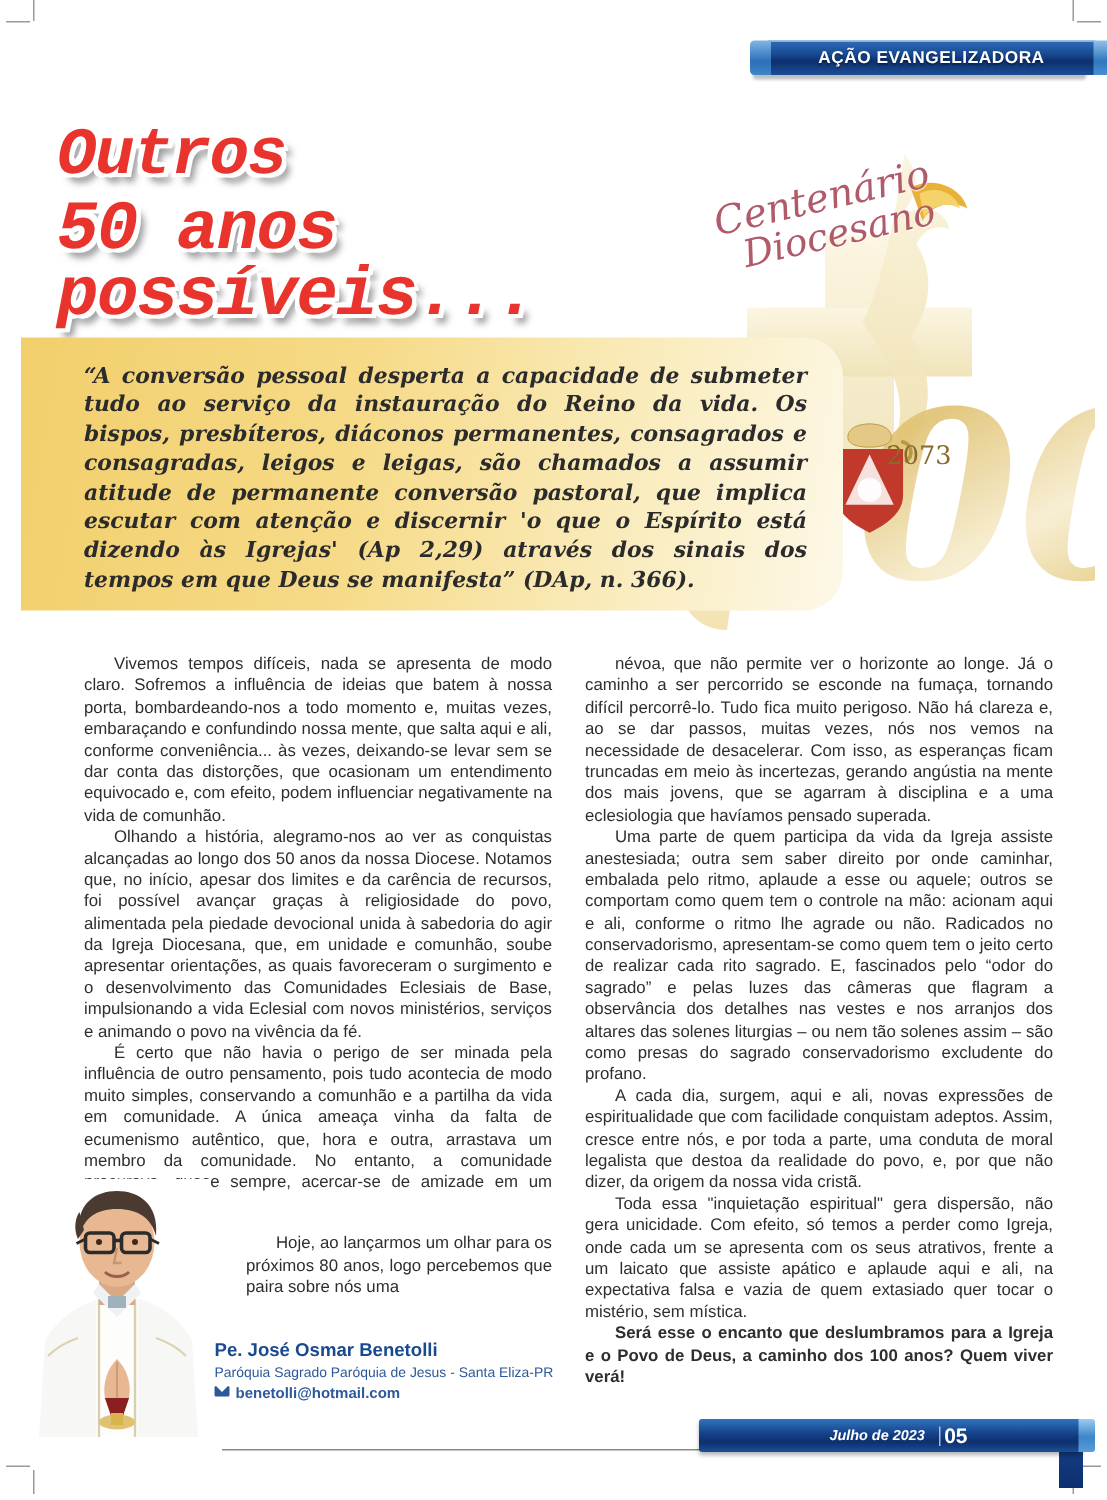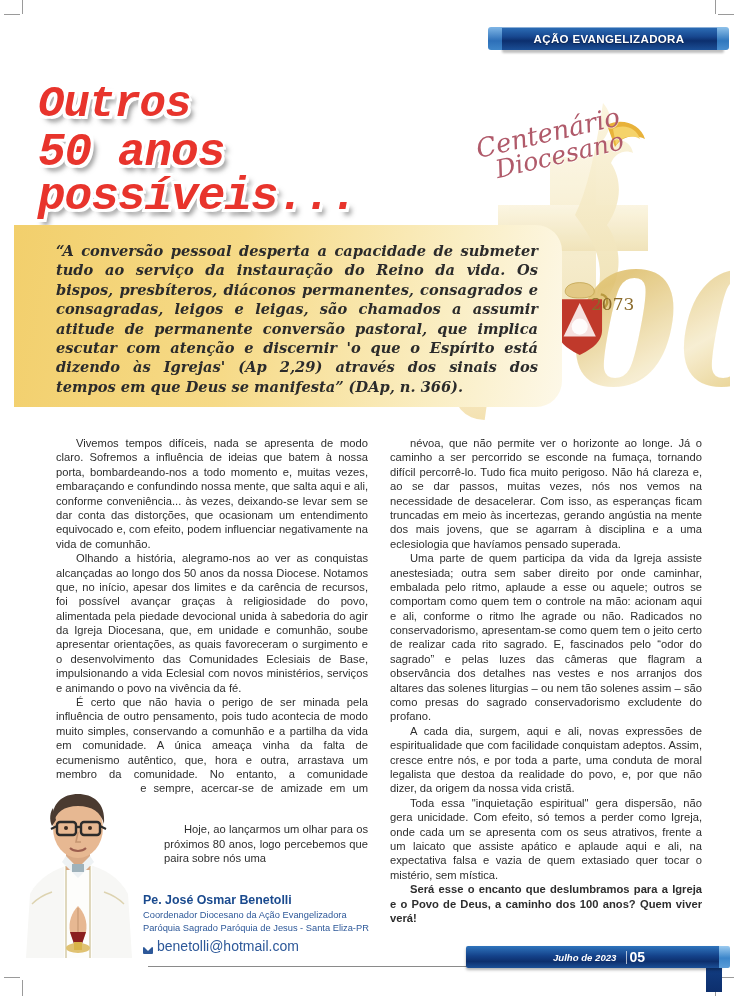--- a/index.html
+++ b/index.html
@@ -19,21 +19,21 @@
   .cm-tr-h{right:4px;top:14px;width:16px;height:1px;}
   .cm-tr-v{right:22px;top:0px;width:1px;height:14px;}
   .cm-bl-h{left:4px;bottom:22px;width:16px;height:1px;}
   .cm-bl-v{left:22px;bottom:4px;width:1px;height:16px;}
   .cm-br-h{right:4px;bottom:22px;width:16px;height:1px;}
   .cm-br-v{right:22px;bottom:4px;width:1px;height:16px;}
 
   
   .banner-wrap{position:absolute;left:498px;top:27px;width:226px;height:26px;}
   .banner-shadow{position:absolute;left:4px;top:4px;width:222px;height:22px;background:rgba(0,0,0,.25);filter:blur(1px);border-radius:2px;}
-  .banner{position:absolute;left:0;top:0;width:222px;height:23px;
+  .banner{position:absolute;left:12px;top:0;width:222px;height:23px;
      background:linear-gradient(180deg,#2d6fb8 0%,#17478f 42%,#0c2f6e 60%,#1b4f96 100%);
      border-radius:3px 3px 3px 3px;
      box-shadow:inset 0 1px 0 rgba(255,255,255,.45);
      display:flex;align-items:center;justify-content:center;}
   .banner-tip{position:absolute;left:-10px;top:0;width:14px;height:23px;
      background:linear-gradient(180deg,#7fb6e6,#2d6fb8 60%,#3f86c9);
      border-radius:3px 0 0 3px;}
   .banner-tip-r{position:absolute;right:-9px;top:0;width:12px;height:23px;
      background:linear-gradient(180deg,#8fc2ea,#3077bd 60%,#4a8fd0);
      border-radius:0 3px 3px 0;}
@@ -86,21 +86,21 @@
   .col p{margin:0 0 0 0;text-indent:20px;}
   .col p.b{font-weight:bold;}
 
   
   .photo{position:absolute;left:16px;top:786px;width:124px;height:172px;overflow:hidden;}
 
   
   .byline{position:absolute;left:143px;top:893px;width:250px;color:#1e3f80;}
   .byline .name{font-weight:bold;font-size:12.4px;color:#1a4a8e;margin-bottom:2px;}
   .byline .sub{font-size:9.3px;line-height:1.45;color:#2d5899;}
-  .byline .mail{font-size:14px;color:#2d5899;display:flex;align-items:flex-end;gap:4px;margin-top:2px;}
+  .byline .mail{font-size:10px;color:#2d5899;display:flex;align-items:flex-start;gap:4px;margin-top:2px;font-weight:bold;}
   .env{display:inline-block;width:10px;height:7px;background:#2d5899;border-radius:1px;position:relative;}
   .env:after{content:"";position:absolute;left:1px;top:0;width:0;height:0;
      border-left:4px solid transparent;border-right:4px solid transparent;border-top:4px solid #fff;}
 
   
   .foot-rule{position:absolute;left:148px;top:966px;width:560px;height:1px;background:#8a8a8a;}
   .footer{position:absolute;left:466px;top:946px;width:256px;height:22px;
      background:linear-gradient(180deg,#2f74bc,#14428a 45%,#0d2f6d 70%,#1c5097);
      border-radius:2px;display:flex;align-items:center;
      box-shadow:0 2px 3px rgba(0,0,0,.3);justify-content:center;}
@@ -246,21 +246,20 @@
       <path d="M62 122 L62 158" stroke="#c99a76" stroke-width="1.2"></path>
 
       <path d="M54 146 L70 146 L66 158 L58 158 Z" fill="#8a1f1f"></path>
       <ellipse cx="62" cy="162" rx="12" ry="5" fill="#e0c272"></ellipse>
       <rect x="58" y="156" width="8" height="8" fill="#d9b44a"></rect>
     </svg>
   </div>
 
   <div class="byline">
     <div class="name">Pe. José Osmar Benetolli</div>
-    <div class="sub">Coordenador Diocesano da Ação Evangelizadora</div>
     <div class="sub">Paróquia Sagrado Paróquia de Jesus - Santa Eliza-PR</div>
     <div class="mail">
       <span class="env"></span>
       <span>benetolli@hotmail.com</span>
     </div>
   </div>
 
   <div class="foot-rule"></div>
   <div class="foot-drop"></div>
   <div class="footer">

